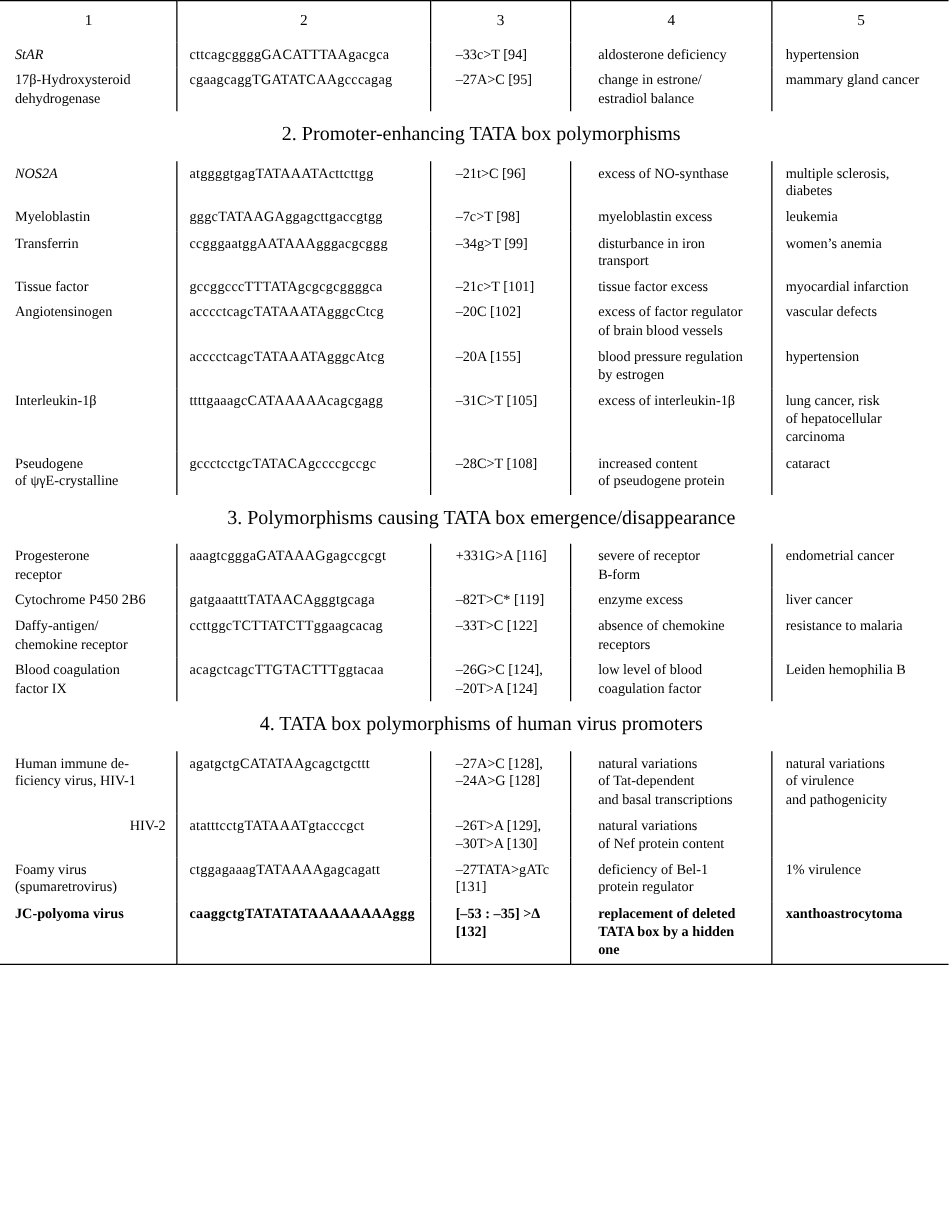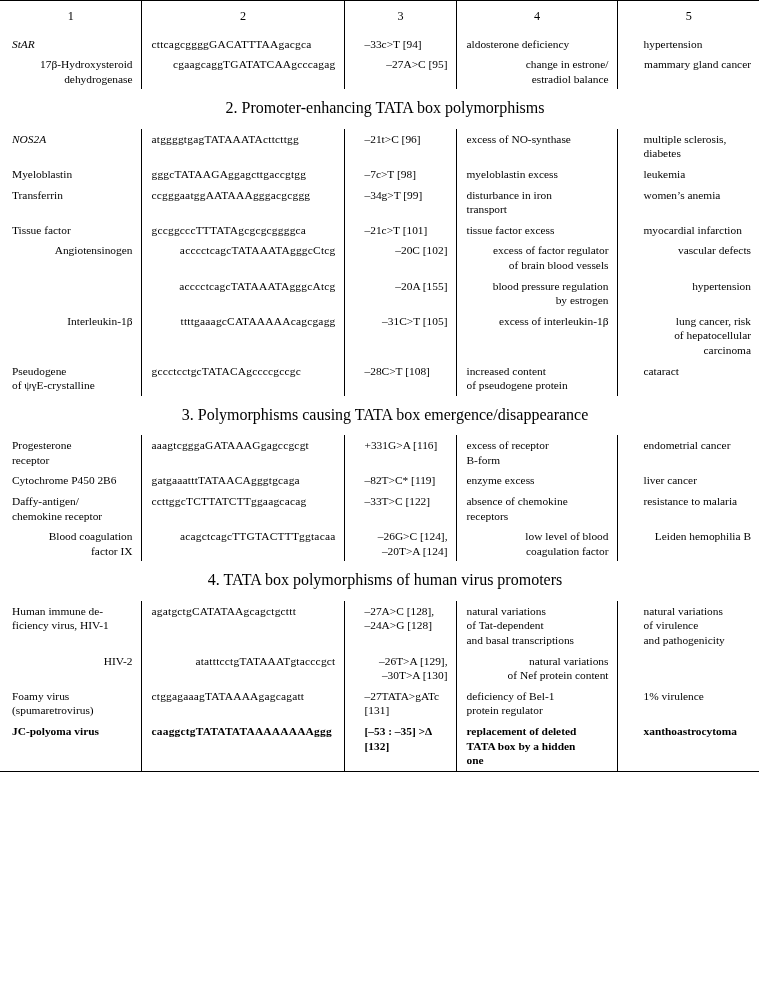--- a/index.html
+++ b/index.html
@@ -51,39 +51,39 @@
     padding-top: 8px;
     padding-bottom: 9px;
   }
   
   th.colnum.edge-l, td.cell.edge-l { border-left: none; }
   th.colnum.edge-r, td.cell.edge-r { border-right: none; }
 
   td.cell.col1 { padding-left: 12px; }
   td.cell.col2 { padding-left: 10px; }
   td.cell.col3 { padding-left: 20px; }
-  td.cell.col4 { padding-left: 10px; }
-  td.cell.col5 { padding-left: 26px; }
+  td.cell.col4 { padding-left: 22px; }
+  td.cell.col5 { padding-left: 11px; }
 
   .gene-italic { font-style: italic; }
 
   
   td.section-title {
     text-align: center;
     font-size: 16px;
     padding: 9px 0 10px 11px;
     border: none;
   }
   tr.section-row > td { border-left: none; border-right: none; }
 
   
   .pad-top-sm { padding-top: 7px; }
   .pad-top-md { padding-top: 13px; }
   .pad-bot-sm { padding-bottom: 7px; }
-  .pad-bot-md { padding-bottom: 14px; text-align: right; }
+  .pad-bot-md { padding-bottom: 14px; }
   .pad-bot-lg { padding-bottom: 22px; }
   .ralign { text-align: right; }
   .nowrapish { white-space: pre-line; }
   .seq { letter-spacing: 0.02em; }
   .ref { white-space: pre-line; }
   .desc { white-space: pre-line; }
 </style>
 </head>
 <body>
 
@@ -190,21 +190,21 @@
           <td class="cell col5 desc edge-r pad-top-md pad-bot-sm">cataract</td>
         </tr>
         <tr class="section-row">
           <td class="section-title" colspan="5">3. Polymorphisms causing TATA box emergence/disappearance</td>
         </tr>
         <tr>
           <td class="cell col1 edge-l pad-top-sm pad-bot-sm nowrapish">Progesterone
 receptor</td>
           <td class="cell col2 seq pad-top-sm pad-bot-sm">aaagtcgggaGATAAAGgagccgcgt</td>
           <td class="cell col3 ref pad-top-sm pad-bot-sm">+331G&gt;A [116]</td>
-          <td class="cell col4 desc pad-top-sm pad-bot-sm">excess of receptor
+          <td class="cell col4 desc pad-top-sm pad-bot-sm">severe of receptor
 B-form</td>
           <td class="cell col5 desc edge-r pad-top-sm pad-bot-sm">endometrial cancer</td>
         </tr>
         <tr>
           <td class="cell col1 edge-l pad-top-sm pad-bot-sm nowrapish">Cytochrome P450 2B6</td>
           <td class="cell col2 seq pad-top-sm pad-bot-sm">gatgaaatttTATAACAgggtgcaga</td>
           <td class="cell col3 ref pad-top-sm pad-bot-sm">–82T&gt;C* [119]</td>
           <td class="cell col4 desc pad-top-sm pad-bot-sm">enzyme excess</td>
           <td class="cell col5 desc edge-r pad-top-sm pad-bot-sm">liver cancer</td>
         </tr>

